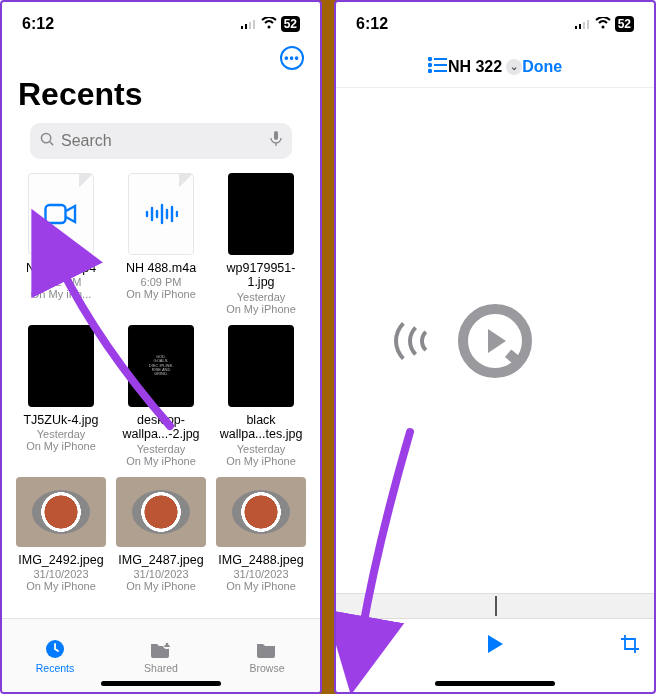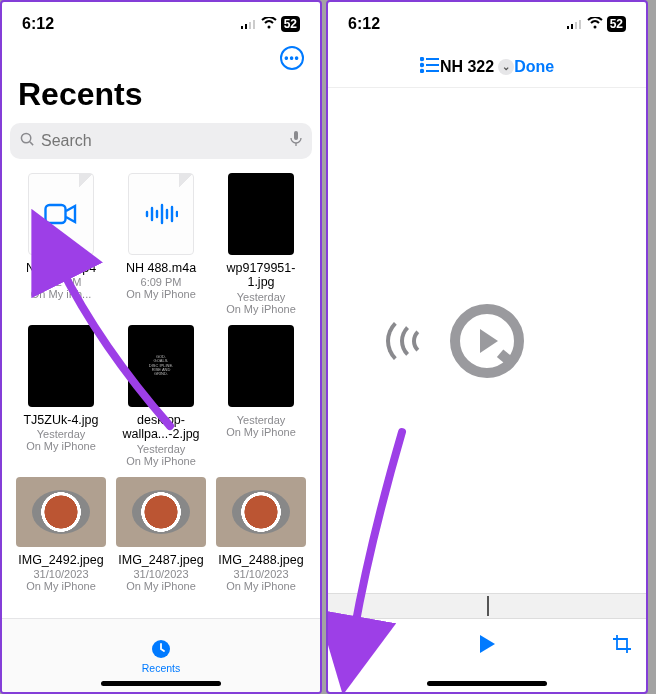--- a/index.html
+++ b/index.html
@@ -1,29 +1,29 @@
 <!DOCTYPE html>
 <html><head>
 <meta charset="utf-8">
 <style>
   * { box-sizing: border-box; margin: 0; padding: 0; font-family: -apple-system, "SF Pro", "Helvetica Neue", Arial, sans-serif; }
   body { background: #fff; width: 656px; height: 700px; overflow: hidden; position: relative; }
-  .wrap { display: flex; gap: 4px; background: #a3a3a3; }
+  .wrap { display: flex; gap: 12px; background: #a16207; border-radius: 18px; }
   .phone { width: 322px; height: 694px; border: 2px solid #843ed8; border-radius: 4px; background: #fff; position: relative; overflow: hidden; }
 
   
   .status { display: flex; justify-content: space-between; align-items: center; height: 44px; padding: 0 20px; font-size: 16px; font-weight: 600; }
   .status-right { display: flex; align-items: center; gap: 4px; }
   .battery { font-size: 12px; background:#000; color:#fff; border-radius:4px; padding:1px 3px; font-weight:700;}
 
   
   .topbar { display: flex; justify-content: flex-end; padding: 0 16px 6px; }
   .more-btn { width: 24px; height: 24px; border: 2px solid #007aff; border-radius: 50%; display:flex; align-items:center; justify-content:center; color:#007aff; font-weight:700; font-size:12px; letter-spacing:1px;}
   .heading { font-size: 32px; font-weight: 700; padding: 0 16px 10px; }
-  .searchbar { margin: 0 8px 14px; background: #eeeef0; border-radius: 10px; height: 36px; display:flex; align-items:center; padding:0 10px; color:#8a8a8e; }
+  .searchbar { margin: 0 28px 14px; background: #eeeef0; border-radius: 10px; height: 36px; display:flex; align-items:center; padding:0 10px; color:#8a8a8e; }
   .searchbar .sicon { margin-right:6px; }
   .searchbar input { border:none; background:transparent; flex:1; font-size:16px; color:#000; outline:none;}
   .searchbar .mic { font-size:16px; }
 
   .grid { display:grid; grid-template-columns: repeat(3, 1fr); gap: 10px 6px; padding: 0 12px 12px;}
   .file { display:flex; flex-direction:column; align-items:center; text-align:center; }
   .thumb { width: 66px; height: 82px; border-radius: 4px; position:relative; margin-bottom:6px; display:flex; align-items:center; justify-content:center;}
   .thumb.doc { border:1px solid #e6e6e8; background:#fdfdfd; }
   .thumb.doc .fold { position:absolute; top:0; right:0; width:14px; height:14px; background: linear-gradient(135deg, #e6e6e8 48%, transparent 50%);}
   .thumb.black { background:#000; border-radius:4px; }
@@ -165,20 +165,21 @@
         <div class="file">
           <div class="thumb black">
             <div style="font-size:4px;color:#bbb;line-height:1.1;padding:4px;">GOD.<br>GOALS.<br>DISC IPLINE.<br>RISE AND<br>GRIND.</div>
           </div>
           <div class="fname">desktop-wallpa...-2.jpg</div>
           <div class="ftime">Yesterday</div>
           <div class="floc">On My iPhone</div>
         </div>
         <div class="file">
           <div class="thumb black"></div>
+          <div class="fname">black wallpa...tes.jpg</div>
           <div class="ftime">Yesterday</div>
           <div class="floc">On My iPhone</div>
         </div>
         <div class="file">
           <div class="thumb photo">
             <div class="dish"></div>
           </div>
           <div class="fname">IMG_2492.jpeg</div>
           <div class="ftime">31/10/2023</div>
           <div class="floc">On My iPhone</div>
@@ -201,20 +202,35 @@
         </div>
       </div>
 
     <div class="tabbar">
       <div class="tab selected">
         <svg width="24" height="22">
             <circle cx="12" cy="11" r="9" fill="#007aff"></circle>
             <path d="M12 6v5l3 2" stroke="#fff" stroke-width="1.8" fill="none" stroke-linecap="round"></path>
           </svg>
         <span>Recents</span>
+      </div>
+      <div class="tab">
+        <svg width="24" height="22">
+            <path d="M2 6h6l2 2h10v10a2 2 0 01-2 2H4a2 2 0 01-2-2z" fill="#8a8a8e"></path>
+            <circle cx="18" cy="7" r="4" fill="#fafafa"></circle>
+            <circle cx="18" cy="6" r="1.3" fill="#8a8a8e"></circle>
+            <path d="M15 9c0-1.5 1.3-2.4 3-2.4s3 .9 3 2.4" fill="#8a8a8e"></path>
+          </svg>
+        <span>Shared</span>
+      </div>
+      <div class="tab">
+        <svg width="24" height="22">
+            <path d="M2 6h6l2 2h10v10a2 2 0 01-2 2H4a2 2 0 01-2-2z" fill="#8a8a8e"></path>
+          </svg>
+        <span>Browse</span>
       </div>
       <div class="home-ind"></div>
     </div>
 
     <div class="arrow" style="left:38px; top:234px;">
       <svg width="180" height="200">
         <defs>
             <marker id="ah1" markerWidth="10" markerHeight="10" refX="2" refY="5" orient="auto">
               <path d="M0 0 L10 5 L0 10 z" fill="#9d3fe7"></path>
             </marker>

